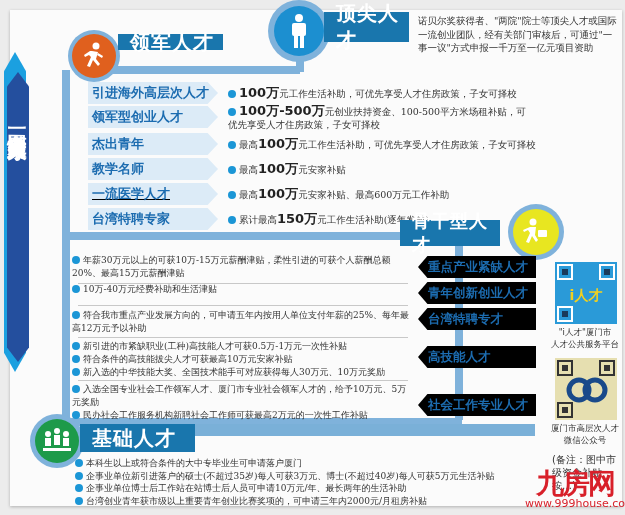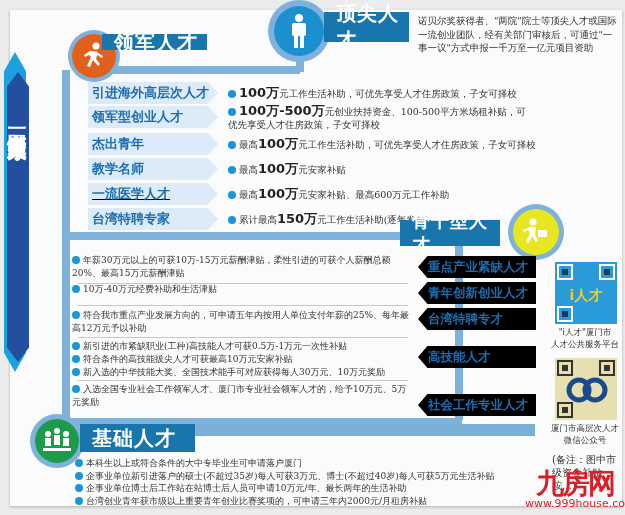--- a/index.html
+++ b/index.html
@@ -71,21 +71,21 @@
 <div class="desc-top">诺贝尔奖获得者、"两院"院士等顶尖人才或国际一流创业团队，经有关部门审核后，可通过"一事一议"方式申报一千万至一亿元项目资助</div>
 
 <div class="ring" style="left:68px;top:30px;width:52px;height:52px;"></div>
 <div class="circle" style="left:72px;top:34px;width:44px;height:44px;background:#e0601e;">
   <svg width="22" height="28" viewBox="0 0 22 28">
       <circle cx="13" cy="4" r="3.5" fill="#fff"></circle>
       <path d="M9 9 L15 10 L13 17 L17 22 L15 24 L10 18 L7 25 L4 24 L8 15 L6 13 L2 15 L1 13 L7 9 Z" fill="#fff"></path>
       <path d="M15 11 L20 14 L19 16 L14 13Z" fill="#fff"></path>
     </svg>
 </div>
-<div class="title-box" style="left:102px;top:34px;width:105px;height:16px;">领军人才</div>
+<div class="title-box" style="left:118px;top:34px;width:105px;height:16px;">领军人才</div>
 
 <div class="row" style="top:82px;">
   <div class="row-label">引进海外高层次人才</div>
   <div class="row-text" style="top:4px;"><span class="dot"></span><b>100万</b><span>元工作生活补助，可优先享受人才住房政策，子女可择校</span></div>
 </div>
 <div class="row" style="top:106px;">
   <div class="row-label">领军型创业人才</div>
   <div class="row-text" style="top:-2px;width:300px;"><span class="dot"></span><b>100万-500万</b><span>元创业扶持资金、100-500平方米场租补贴，可优先享受人才住房政策，子女可择校</span></div>
 </div>
 <div class="row" style="top:133px;">
@@ -122,20 +122,21 @@
 <div class="mid-block" style="top:309px;"><span class="dot"></span><span>符合我市重点产业发展方向的，可申请五年内按用人单位支付年薪的25%、每年最高12万元予以补助</span></div>
 <div class="divider" style="top:337px;"></div>
 <div class="mid-block" style="top:340px;">
   <div><span class="dot"></span><span>新引进的市紧缺职业(工种)高技能人才可获0.5万-1万元一次性补贴</span></div>
   <div><span class="dot"></span><span>符合条件的高技能拔尖人才可获最高10万元安家补贴</span></div>
   <div><span class="dot"></span><span>新入选的中华技能大奖、全国技术能手可对应获得每人30万元、10万元奖励</span></div>
 </div>
 <div class="divider" style="top:380px;"></div>
 <div class="mid-block" style="top:383px;">
   <div><span class="dot"></span><span>入选全国专业社会工作领军人才、厦门市专业社会领军人才的，给予10万元、5万元奖励</span></div>
+  <div><span class="dot"></span><span>民办社会工作服务机构新聘社会工作师可获最高2万元的一次性工作补贴</span></div>
 </div>
 
 <div class="mid-label" style="top:256px;">重点产业紧缺人才</div>
 <div class="mid-label" style="top:282px;">青年创新创业人才</div>
 <div class="mid-label" style="top:308px;">台湾特聘专才</div>
 <div class="mid-label" style="top:346px;">高技能人才</div>
 <div class="mid-label" style="top:394px;">社会工作专业人才</div>
 
 <div class="qr" style="left:555px;top:262px;background:#2a9ad8;">
   <svg width="62" height="62" viewBox="0 0 62 62">

